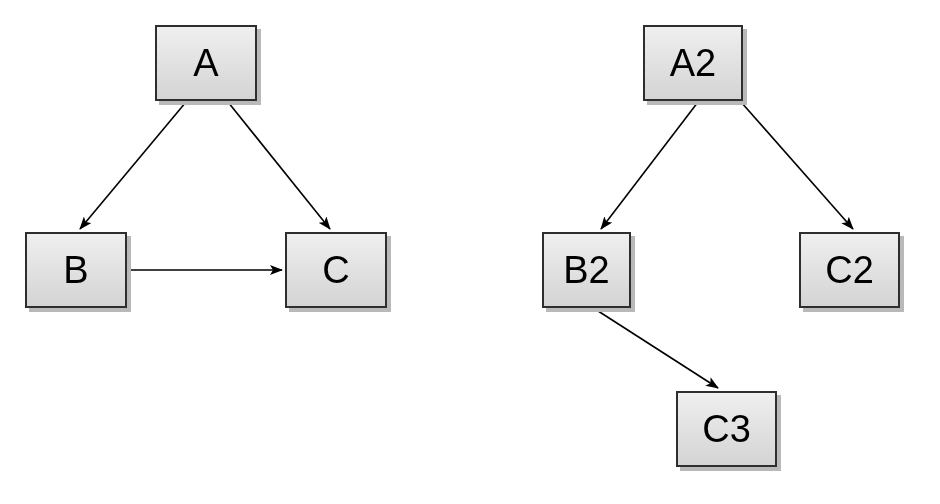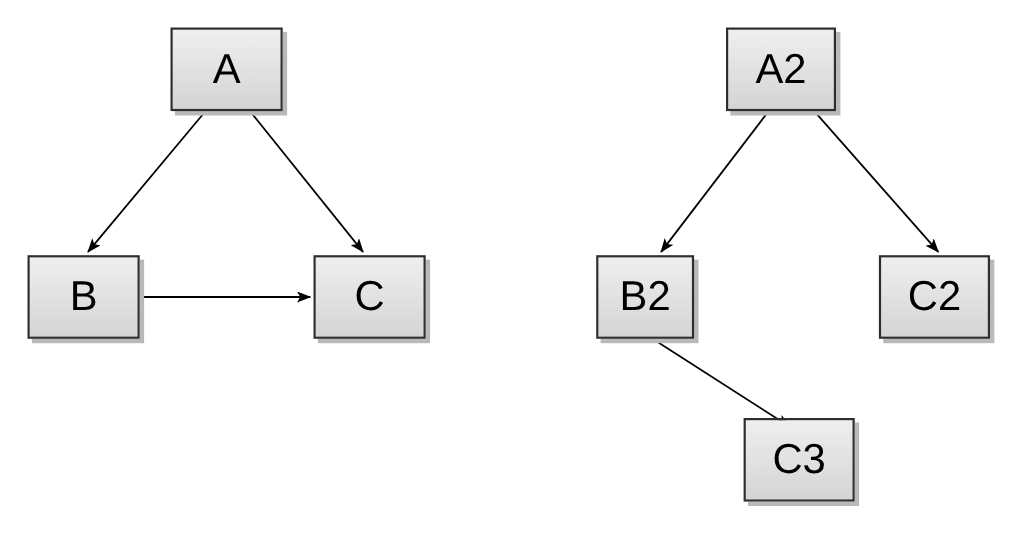--- a/index.html
+++ b/index.html
@@ -58,18 +58,18 @@
       <line x1="228" y1="102" x2="330" y2="229" marker-end="url(#arrowhead)"></line>
       <line x1="128" y1="270" x2="282" y2="270" marker-end="url(#arrowhead)"></line>
       <line x1="698" y1="102" x2="601" y2="229" marker-end="url(#arrowhead)"></line>
       <line x1="741" y1="102" x2="853" y2="229" marker-end="url(#arrowhead)"></line>
       <line x1="595" y1="309" x2="718" y2="388" marker-end="url(#arrowhead)"></line>
     </svg>
   <div id="nodes">
       <div class="node" style="left: 155px; top: 25px; width: 102px; height: 76px;">A</div>
       <div class="node" style="left: 25px; top: 232px; width: 102px; height: 76px;">B</div>
       <div class="node" style="left: 285px; top: 232px; width: 102px; height: 76px;">C</div>
-      <div class="node" style="left: 660px; top: 25px; width: 100px; height: 76px;">A2</div>
+      <div class="node" style="left: 643px; top: 25px; width: 100px; height: 76px;">A2</div>
       <div class="node" style="left: 542px; top: 232px; width: 89px; height: 76px;">B2</div>
       <div class="node" style="left: 799px; top: 232px; width: 101px; height: 76px;">C2</div>
-      <div class="node" style="left: 676px; top: 380px; width: 101px; height: 76px;">C3</div>
+      <div class="node" style="left: 676px; top: 391px; width: 101px; height: 76px;">C3</div>
     </div>
 </div>
 
 </body></html>

